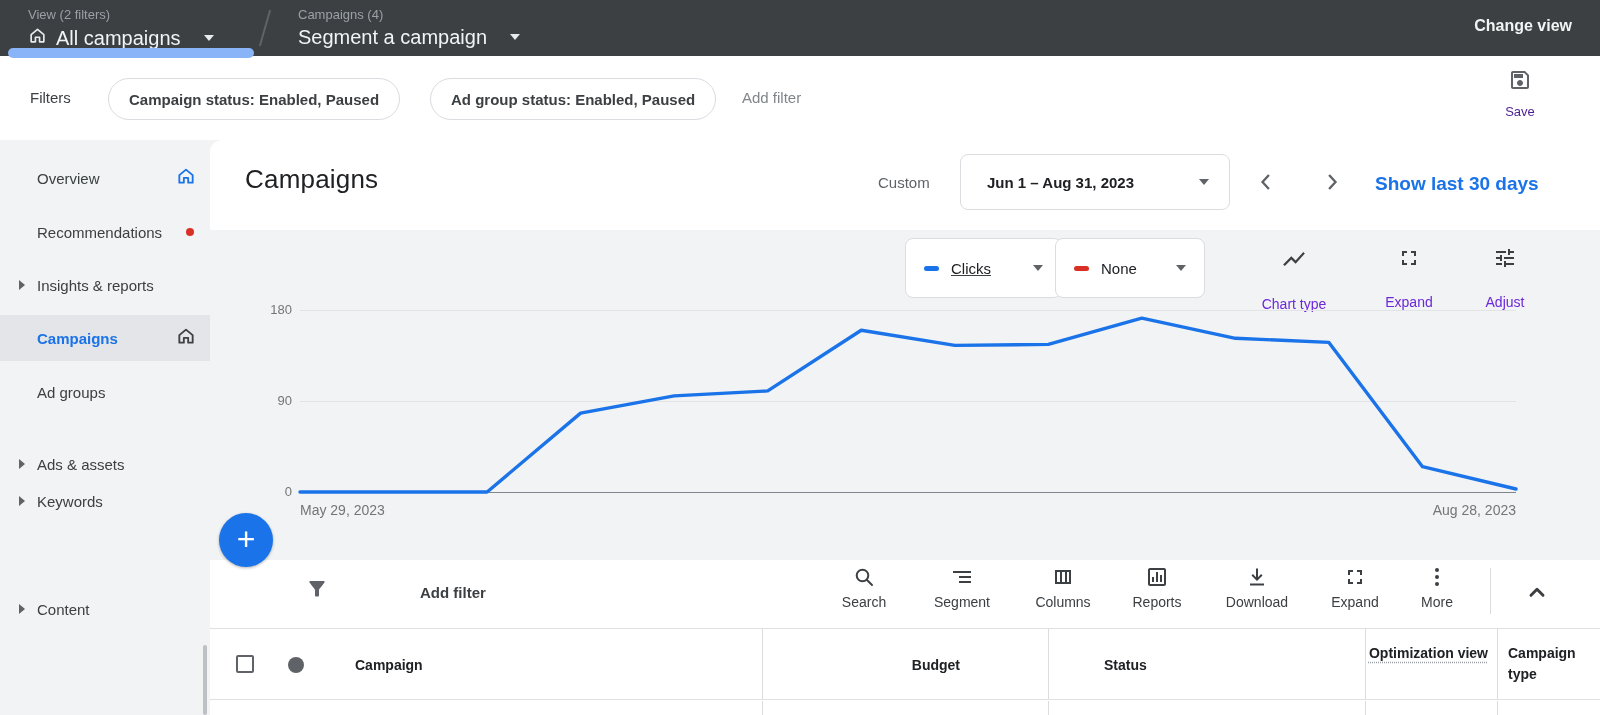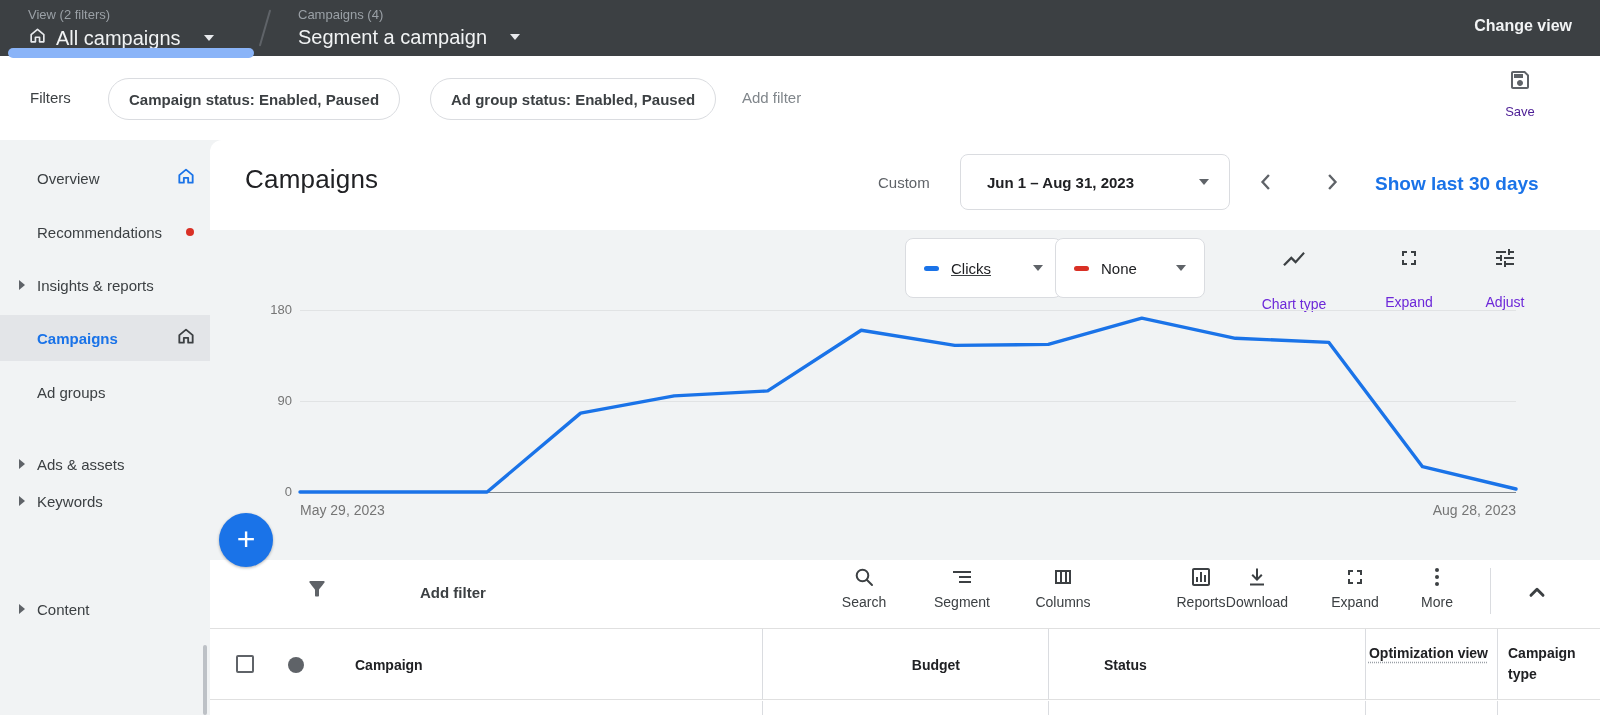--- a/index.html
+++ b/index.html
@@ -296,21 +296,21 @@
         <div class="tt-btn-label">Segment</div>
       </div>
       <div class="tt-btn" style="left:814px;">
         <span>
           <svg width="24" height="24" viewBox="0 0 24 24" fill="#3c4043">
               <path d="M4 5v14h16V5H4zm5 12H6V7h3v10zm5 0h-3V7h3v10zm4 0h-2V7h2v10z"></path>
             </svg>
         </span>
         <div class="tt-btn-label">Columns</div>
       </div>
-      <div class="tt-btn" style="left:952px;">
+      <div class="tt-btn" style="left:908px;">
         <span>
           <svg width="24" height="24" viewBox="0 0 24 24" fill="#3c4043">
               <path d="M19 3H5c-1.1 0-2 .9-2 2v14c0 1.1.9 2 2 2h14c1.1 0 2-.9 2-2V5c0-1.1-.9-2-2-2zm0 16H5V5h14v14zM7 12h2v5H7v-5zm4-5h2v10h-2V7zm4 3h2v7h-2v-7z"></path>
             </svg>
         </span>
         <div class="tt-btn-label">Reports</div>
       </div>
       <div class="tt-btn" style="left:1008px;">
         <span>
           <svg width="24" height="24" viewBox="0 0 24 24" fill="#3c4043">

